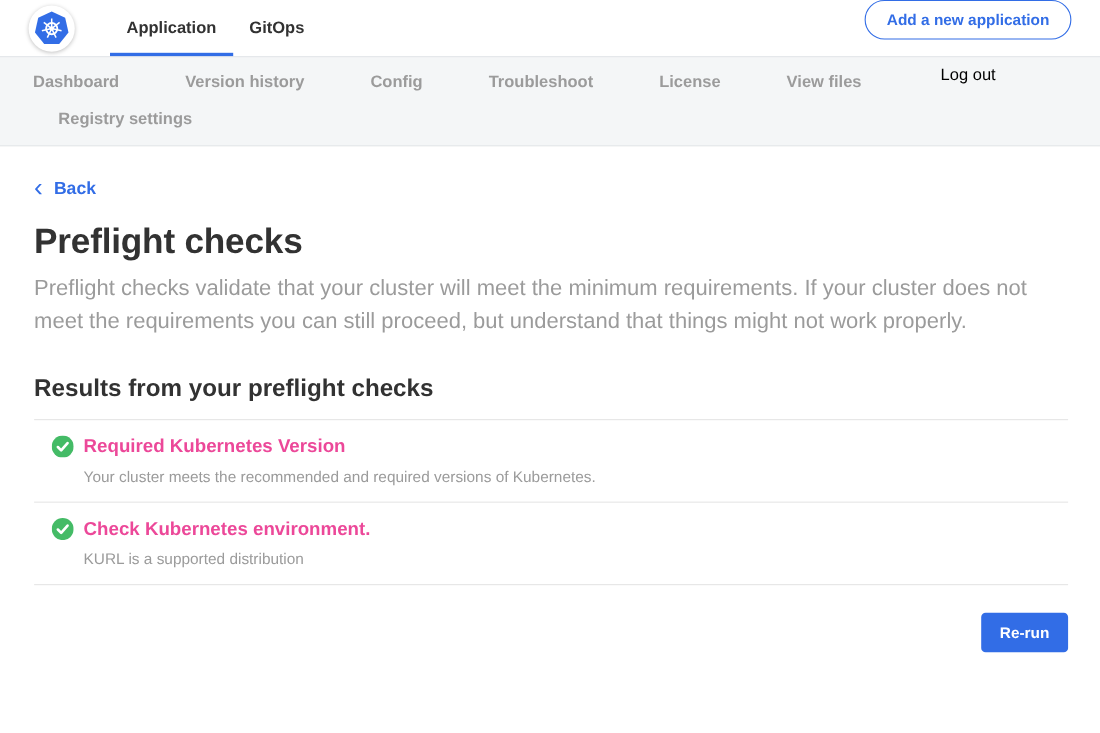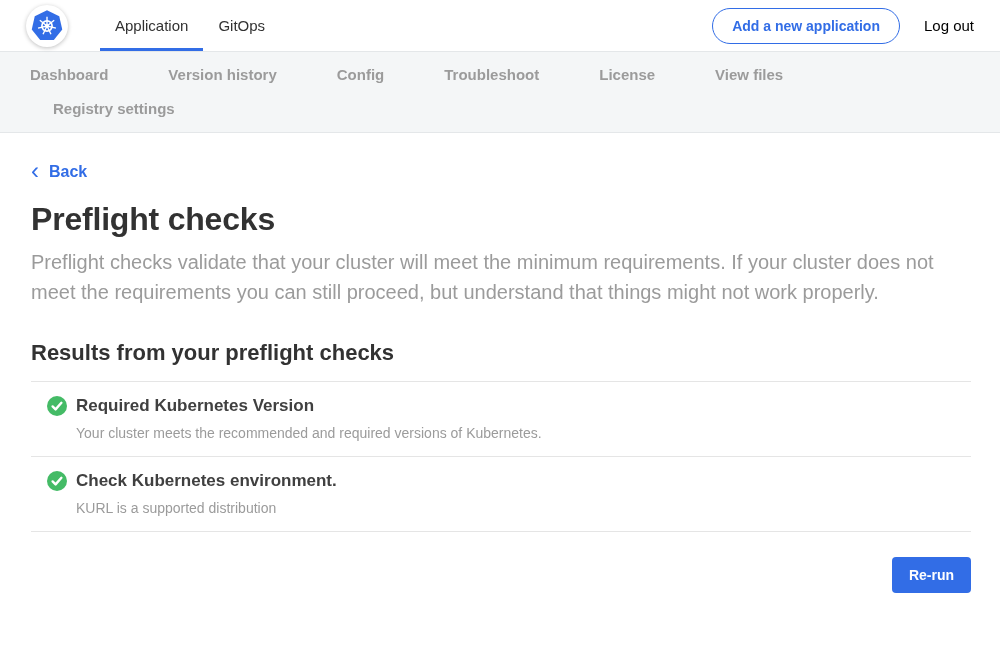--- a/index.html
+++ b/index.html
@@ -7,24 +7,24 @@
     font-family:"Liberation Sans","DejaVu Sans",sans-serif; color:#323232; overflow:hidden; }
 
   
   .header { display:flex; align-items:stretch; height:51px; padding:0 26px; background:#fff; }
   .logo-wrap { align-self:center; width:42px; height:42px; border-radius:50%; background:#fff;
     box-shadow:0 1px 4px rgba(0,0,0,.25); display:flex; align-items:center; justify-content:center;
     margin-right:32px; }
   .logo-wrap svg { width:34px; height:34px; }
   .tabs { display:flex; align-items:stretch; }
   .tab { position:relative; display:flex; align-items:center; padding:0 15px; font-size:15px;
-    font-weight:400; color:#323232; cursor:pointer; }
+    font-weight:700; color:#323232; cursor:pointer; }
   .tab.active::after { content:""; position:absolute; left:0; right:0; bottom:0; height:3px;
     background:var(--accent); }
-  .header-right { margin-left:auto; display:flex; align-items:center; gap:24px; }
+  .header-right { margin-left:auto; display:flex; align-items:center; gap:24px;flex-direction:column; }
   .add-btn { background:#fff; color:var(--accent); border:1.5px solid var(--accent);
     border-radius:18px; padding:9px 19px; font-size:14px; font-weight:700; cursor:pointer;
     font-family:inherit; }
   .logout { font-size:15px; font-weight:500; color:#000000; cursor:pointer; }
 
   
   .subnav { background:#f4f6f7; border-top:1px solid #e4e7e9; border-bottom:1px solid #e4e7e9;
     padding:14px 0 15px 30px; }
   .subnav-row { display:flex; }
   .subnav-row.row2 { padding-left:23px; margin-top:17px; }
@@ -37,21 +37,21 @@
   .back .chev { font-size:24px; font-weight:400; line-height:16px; transform:translateY(-1px); }
   h1 { font-size:32px; font-weight:700; color:#323232; margin-top:17px; letter-spacing:-.2px; }
   .desc { margin-top:9px; font-size:20px; line-height:30px; color:#9b9b9b; max-width:925px; }
   h2 { font-size:22px; font-weight:700; color:#323232; margin-top:33px; margin-bottom:15px; }
 
   .checks { }
   .check-row { display:flex; align-items:flex-start; border-top:1px solid #e5e5e5;
     padding:13px 0 14px 16px; }
   .check-row:last-child { border-bottom:1px solid #e5e5e5; }
   .check-icon { width:20px; height:20px; flex:0 0 20px; margin-right:9px; margin-top:1px; }
-  .check-title { font-size:17px; font-weight:700; color:#404040; line-height:22px; }
+  .check-title { font-size:17px; font-weight:700; color:#ec4899; line-height:22px; }
   .check-detail { font-size:14px; color:#9b9b9b; margin-top:8px; line-height:17px; }
 
   .actions { display:flex; justify-content:flex-end; margin-top:25px; }
   .rerun { background:var(--accent); color:#fff; border:none; border-radius:4px; padding:10px 17px;
     font-size:14px; font-weight:700; cursor:pointer; font-family:inherit; }
 </style>
 </head>
 <body>
 
 <div class="header">

